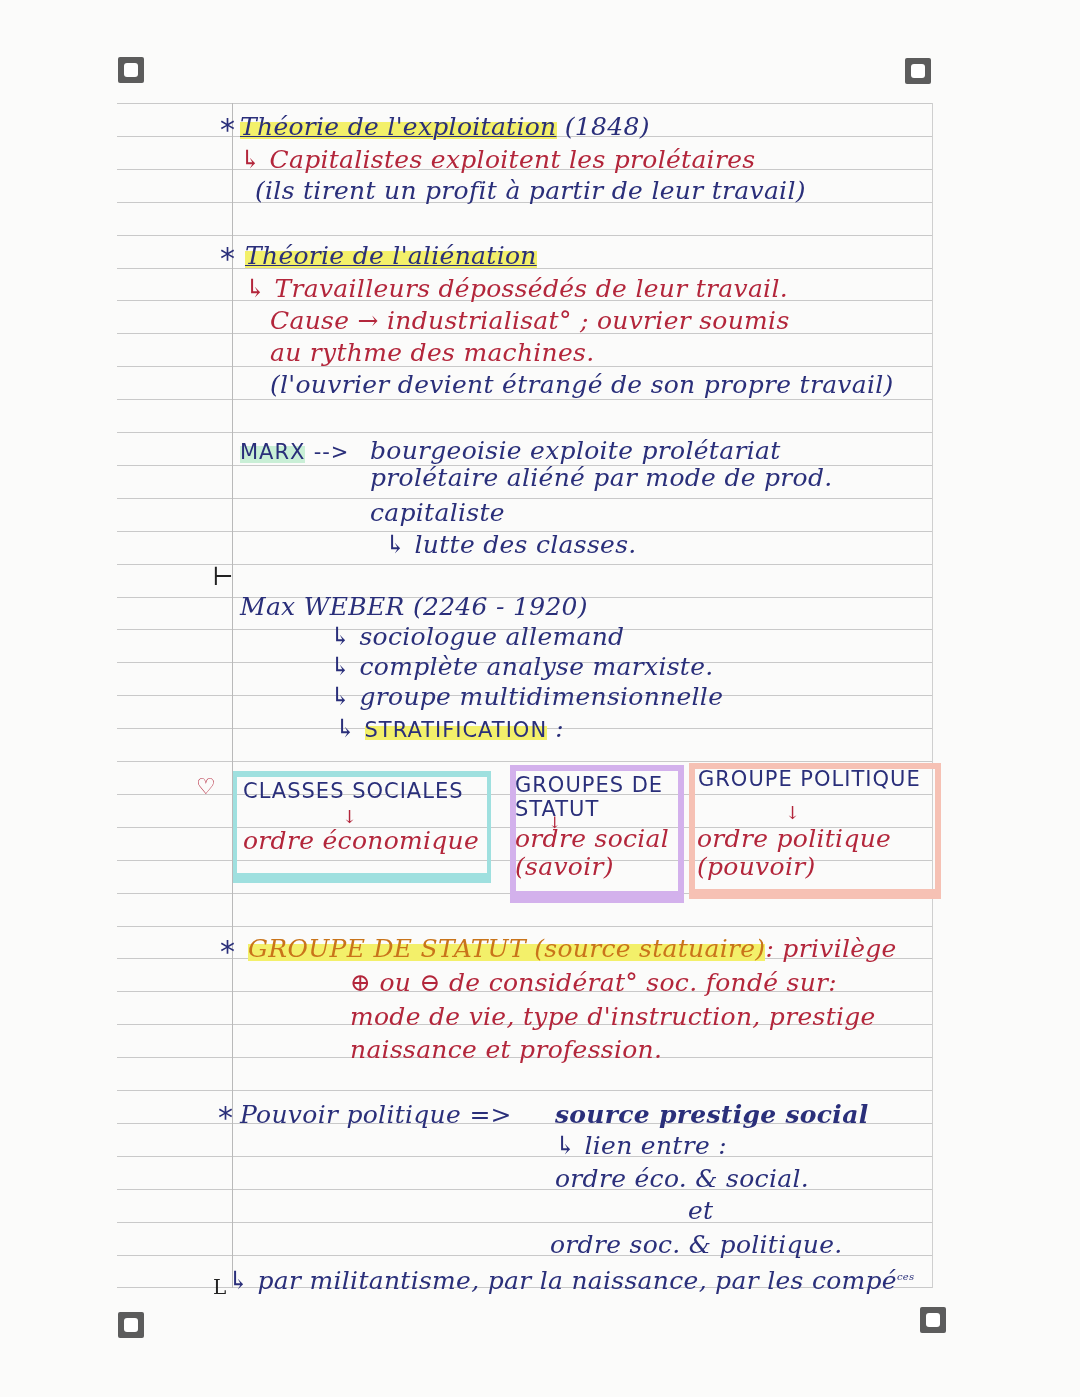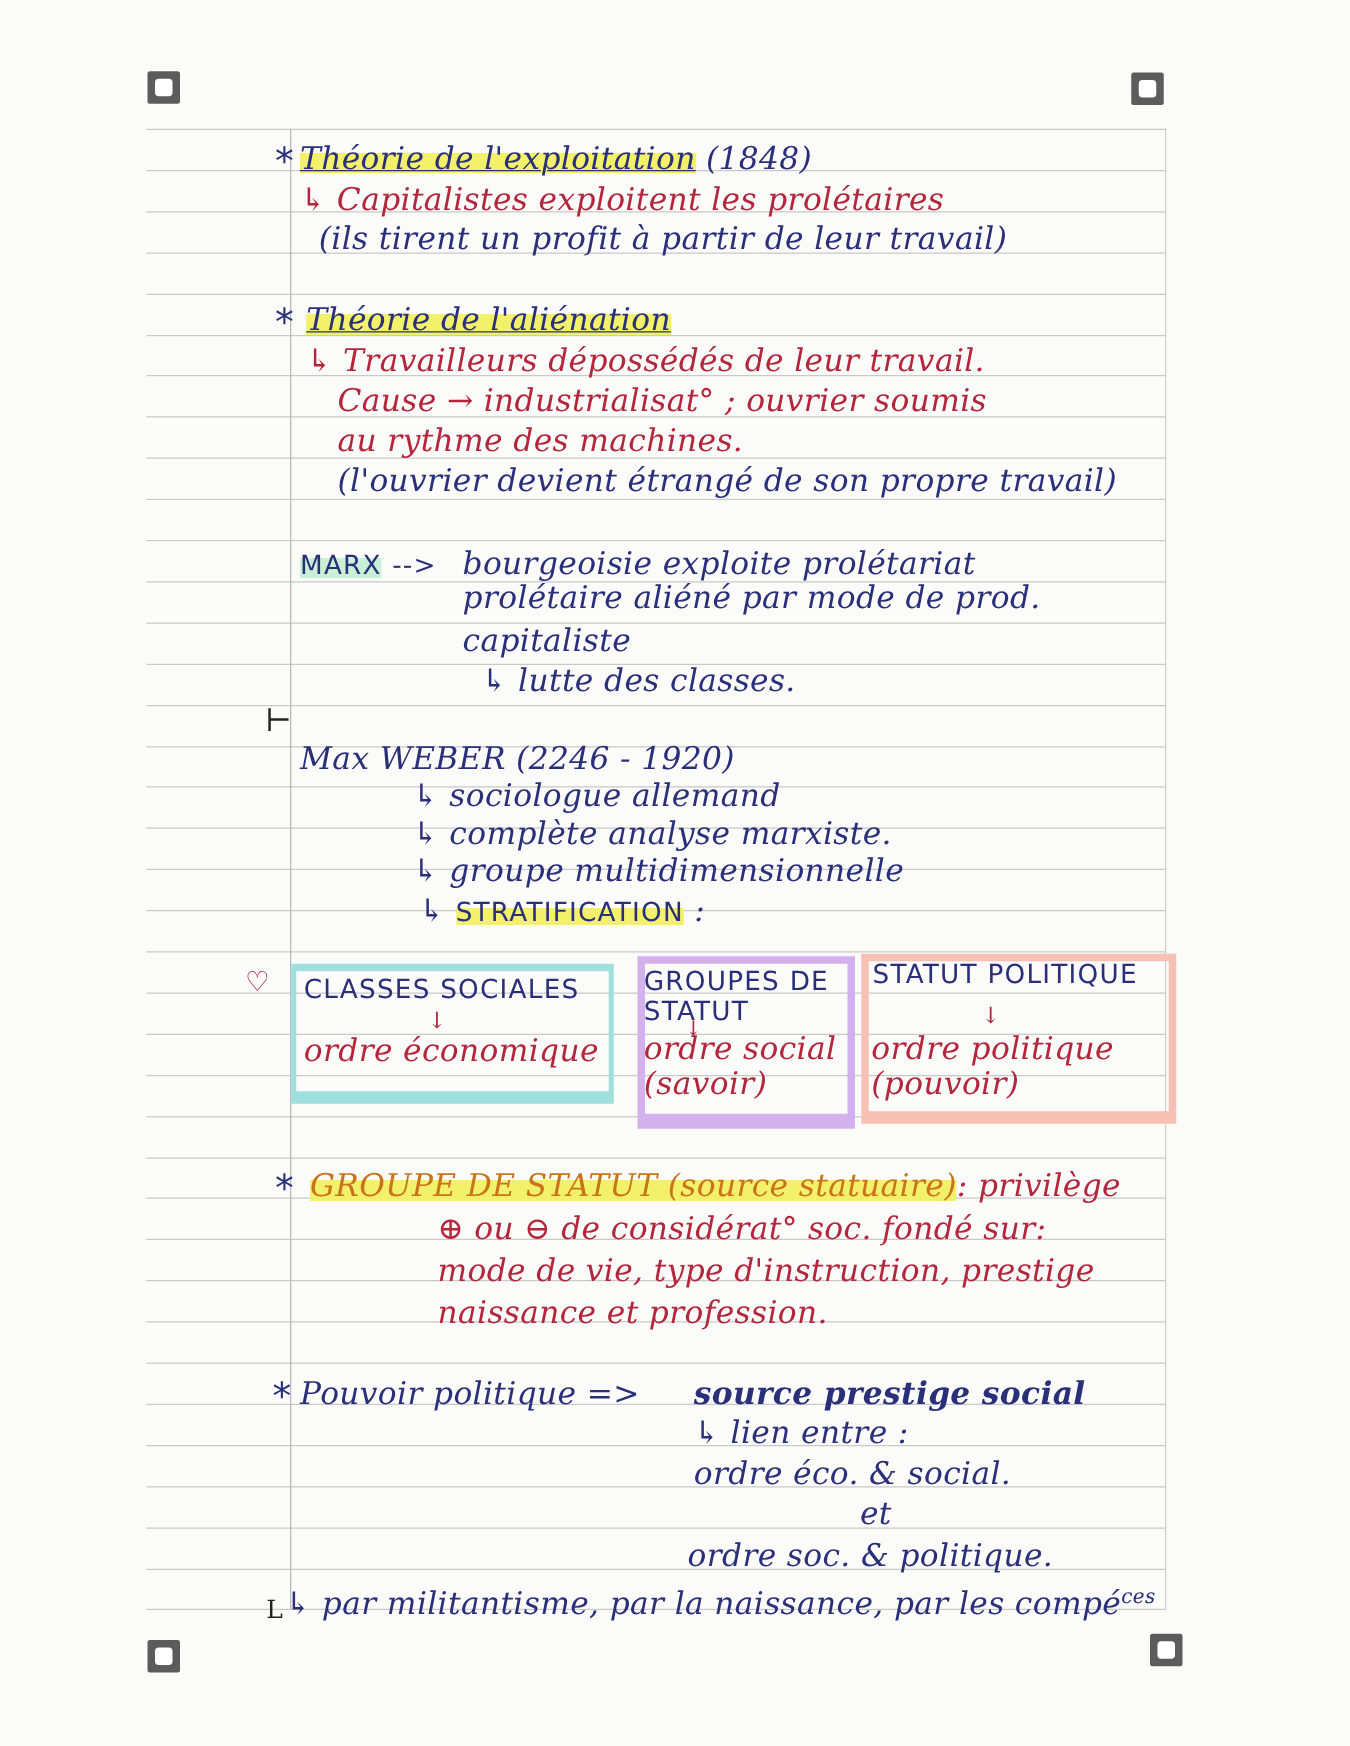--- a/index.html
+++ b/index.html
@@ -114,32 +114,32 @@
 <span class="t blue caps" style="left:243px;top:776px;">CLASSES SOCIALES</span>
 <span class="t red" style="left:342px;top:802px;font-size:18px;">↓</span>
 <span class="t red" style="left:243px;top:826px;">ordre économique</span>
 
 <span class="t blue caps" style="left:515px;top:770px;">GROUPES DE</span>
 <span class="t blue caps" style="left:515px;top:794px;">STATUT</span>
 <span class="t red" style="left:548px;top:808px;font-size:16px;">↓</span>
 <span class="t red" style="left:515px;top:824px;">ordre social</span>
 <span class="t red" style="left:515px;top:852px;">(savoir)</span>
 
-<span class="t blue caps" style="left:698px;top:764px;">STATUT POLITIQUE</span>
+<span class="t blue caps" style="left:698px;top:764px;">GROUPE POLITIQUE</span>
 <span class="t red" style="left:785px;top:798px;font-size:18px;">↓</span>
 <span class="t red" style="left:697px;top:824px;">ordre politique</span>
 <span class="t red" style="left:697px;top:852px;">(pouvoir)</span>
 
 <span class="star" style="left:220px;top:934px;">*</span>
 <span class="t" style="left:248px;top:934px;"><span class="marker" style="color:#c9741a;">GROUPE DE STATUT (source statuaire)</span><span class="red">:</span> <span class="red">privilège</span></span>
 <span class="t red" style="left:350px;top:968px;">⊕ ou ⊖ de considérat° soc. fondé sur:</span>
 <span class="t red" style="left:350px;top:1002px;">mode de vie, type d'instruction, prestige</span>
 <span class="t red" style="left:350px;top:1035px;">naissance et profession.</span>
 
 <span class="star" style="left:218px;top:1100px;">*</span>
 <span class="t blue" style="left:240px;top:1100px;"><span>Pouvoir politique</span> <span>=&gt;</span></span>
 <span class="t blue" style="left:555px;top:1100px;font-weight:bold;">source prestige social</span>
 <span class="t blue" style="left:555px;top:1131px;">↳ lien entre :</span>
 <span class="t blue" style="left:555px;top:1164px;">ordre éco. &amp; social.</span>
 <span class="t blue" style="left:688px;top:1196px;">et</span>
 <span class="t blue" style="left:550px;top:1230px;">ordre soc. &amp; politique.</span>
 <span class="t" style="left:213px;top:1272px;color:#222;font-style:normal;font-size:20px;">L</span>
-<span class="t blue" style="left:228px;top:1262px;"><span>↳ par militantisme, par la naissance, par les compé</span><sup style="font-size:16px;">ces</sup></span>
+<span class="t blue" style="left:228px;top:1262px;"><span>↳ par militantisme, par la naissance, par les compé</span><sup style="font-size:10px;">ces</sup></span>
 
 </body></html>

